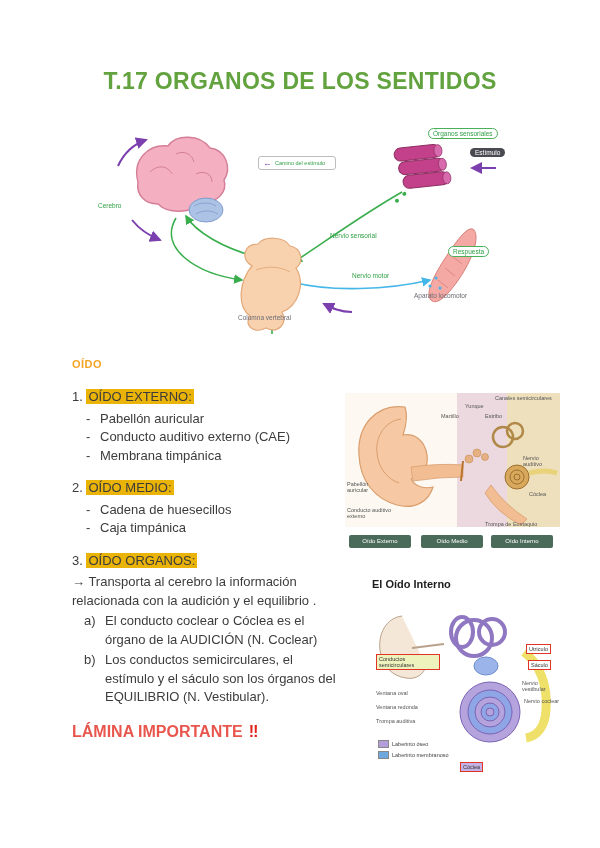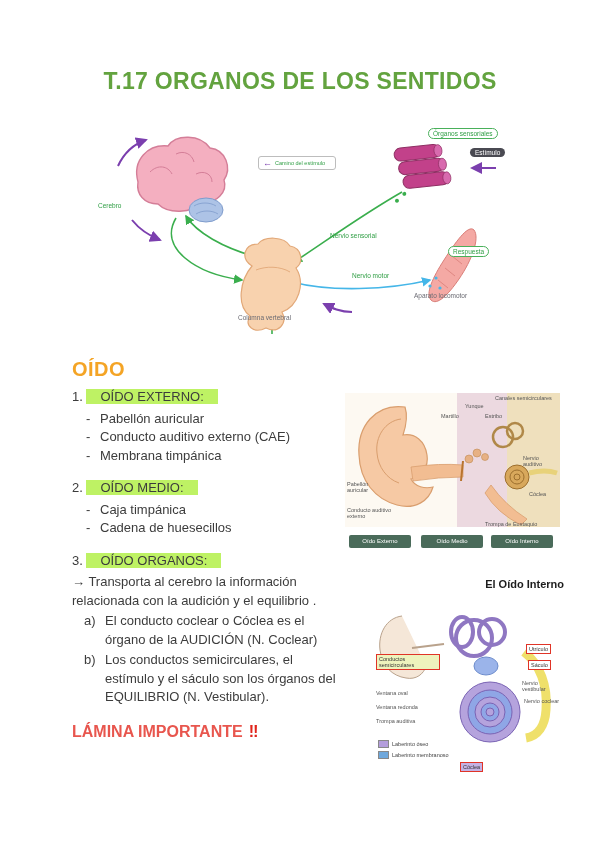--- a/index.html
+++ b/index.html
@@ -11,42 +11,42 @@
   .diagram{position:absolute;left:0;top:120px;width:600px;height:228px;}
   .dlabel{position:absolute;font-size:6.5px;line-height:7px;color:#2f9e44;white-space:nowrap;}
   .dlabel.pill{border:1px solid #49b05a;border-radius:6px;padding:1px 4px;background:#fff;}
   .dlabel.darkpill{background:#4a4a52;color:#fff;border-radius:6px;padding:1px 5px;}
   .dlabel.plain-dark{color:#6a6a72;}
   .dbox{position:absolute;left:258px;top:36px;width:68px;border:1px solid #bdbdbd;border-radius:3px;
         background:#fff;display:flex;align-items:center;gap:3px;padding:2px 4px;}
   .dbox-arrow{color:#7b3fae;font-size:9px;font-weight:700;line-height:8px;}
   .dbox-text{font-size:5.5px;line-height:6px;color:#2f9e44;}
   
-  .oido{position:absolute;left:72px;top:358px;font-size:20px;font-weight:700;
+  .oido{position:absolute;left:72px;top:358px;font-size:11px;font-weight:700;
         letter-spacing:.5px;color:#f4a425;}
   .leftcol{position:absolute;left:72px;top:388px;width:272px;font-size:13px;line-height:18.5px;}
   .block{margin-bottom:14px;}
   .subhead{margin-bottom:3px;}
-  .hl{background:#bef264;padding:0 14px;}
+  .hl{background:#eab308;padding:0 2px;}
   .bullet{display:flex;padding-left:14px;}
   .bullet::before{content:"-";flex:0 0 14px;}
   .abitem{display:flex;padding-left:12px;margin-top:2px;}
   .mk{flex:0 0 21px;}
   .para{margin-top:2px;}
   .lamina{margin-top:16px;font-weight:700;font-size:16px;color:#e8564e;}
   .bang{color:#e0241b;margin-left:6px;font-weight:700;}
   .note{margin-top:8px;}
   
   .fig1{position:absolute;left:345px;top:393px;width:215px;height:162px;}
   .flabel{position:absolute;font-size:5.5px;line-height:6px;color:#555;}
   .band{position:absolute;top:142px;height:13px;width:62px;background:#4a6b5a;color:#fff;
         font-size:6px;line-height:13px;text-align:center;border-radius:2px;}
   
   .fig2{position:absolute;left:372px;top:578px;width:192px;height:208px;}
-  .fig2-title{position:absolute;top:0;left:0;width:100%;text-align:right;
+  .fig2-title{position:absolute;top:0;left:0;width:100%;text-align:left;
               font-size:11px;font-weight:700;color:#1d1d1d;}
   .rbox{position:absolute;font-size:5.5px;line-height:6px;color:#333;
         border:1px solid #e03427;padding:1px 2px;background:#fff;}
   .legend-row{position:absolute;display:flex;align-items:center;gap:3px;font-size:5.5px;color:#444;}
   .swatch{width:9px;height:6px;border:0.5px solid #888;}
 </style>
 </head>
 <body>
 
 <div class="page">
@@ -147,24 +147,24 @@
           <span>Membrana timpánica</span>
         </div>
     </div>
 
     <div class="block">
       <div class="subhead">
         <span class="num">2.</span>
         <span class="hl">OÍDO MEDIO:</span>
       </div>
       <div class="bullet">
+          <span>Cadena de huesecillos</span>
+        </div>
+      <div class="bullet">
           <span>Caja timpánica</span>
-        </div>
-      <div class="bullet">
-          <span>Cadena de huesecillos</span>
         </div>
     </div>
 
     <div class="block">
       <div class="subhead">
         <span class="num">3.</span>
         <span class="hl">OÍDO ORGANOS:</span>
       </div>
       <div class="para">→ Transporta al cerebro la información relacionada con la audición y el equilibrio .</div>
       <div class="abitem">

